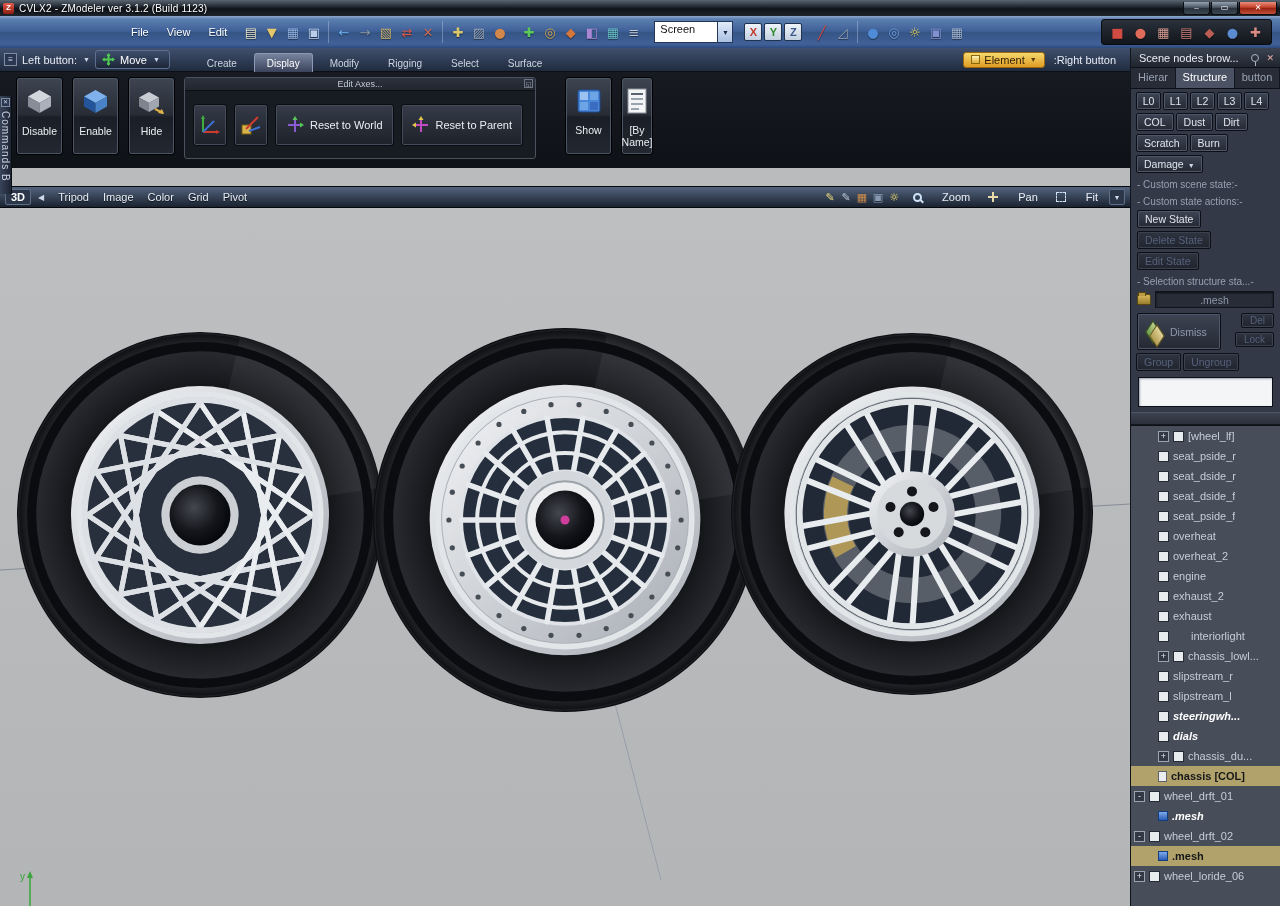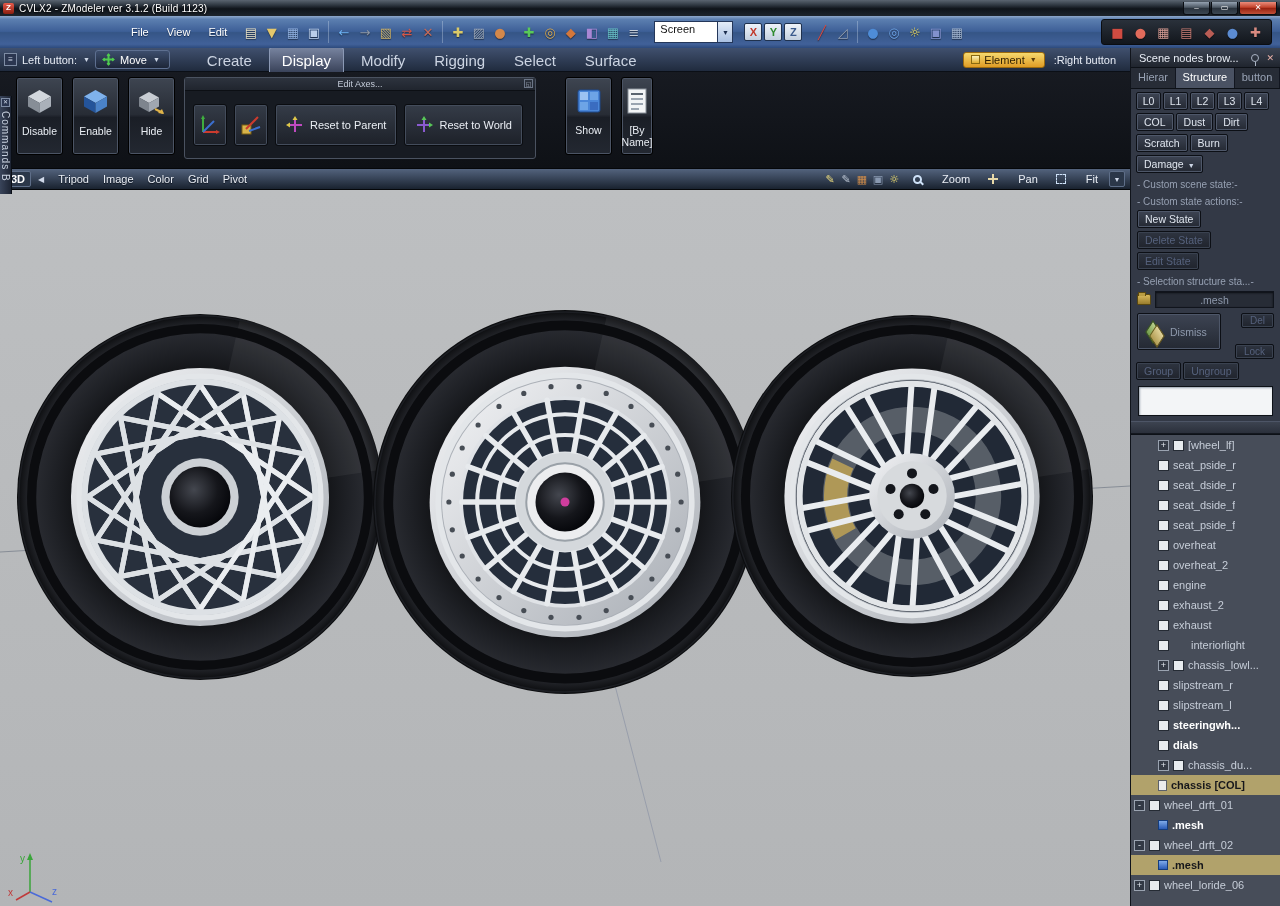--- a/index.html
+++ b/index.html
@@ -32,40 +32,40 @@
 
 .left-col{position:absolute;left:0;top:48px;width:1130px;height:858px;display:flex;flex-direction:column;z-index:5;}
 
 
 .modebar{height:24px;background:linear-gradient(#41527004,#223) ;background:linear-gradient(#40506e,#202b3e);display:flex;align-items:center;padding:0 4px;gap:5px;border-bottom:1px solid #0b0f16;}
 .grip-box{width:13px;height:13px;border:1px solid #7e8ca4;background:#2b3650;color:#d2dcec;font-size:8px;line-height:11px;text-align:center;}
 .leftbtn-label{color:#e7ecf5;font-size:11px;}
 .dd-arrow{color:#cdd6e6;font-size:7px;margin-left:1px;}
 .move-btn{display:flex;align-items:center;gap:5px;background:linear-gradient(#3d4e6d,#1d2638);border:1px solid #5d6f90;border-radius:3px;padding:2px 9px 2px 6px;color:#fff;font-size:11px;cursor:default;}
 .ribbon-tabs{display:flex;margin-left:20px;gap:5px;align-items:flex-end;height:24px;}
-.ribbon-tab{color:#ccd4e2;font-size:15px;padding:4px 12px 3px;border-radius:3px 3px 0 0;cursor:default;}
+.ribbon-tab{color:#ccd4e2;font-size:10px;padding:4px 12px 3px;border-radius:3px 3px 0 0;cursor:default;}
 .ribbon-tab.active{background:linear-gradient(#77839f,#3a435a);border:1px solid #8b99b5;border-bottom:none;color:#fff;}
 .element-pill{margin-left:auto;display:flex;align-items:center;gap:4px;background:linear-gradient(#f6d96e,#df9c25);border:1px solid #9c6a0e;border-radius:3px;padding:1px 7px;font-size:11px;color:#2c1d00;cursor:default;}
 .element-cube{width:9px;height:9px;background:linear-gradient(#fdf2b8,#e0ae30);border:1px solid #8a6a10;}
 .rightbtn-label{color:#e7ecf5;font-size:11px;margin:0 10px 0 4px;}
 
 
 .ribbon{height:96px;background:linear-gradient(#171a21,#0e1116);position:relative;padding:5px 6px 0 16px;display:flex;gap:9px;align-items:flex-start;}
 .big-btn{width:47px;height:78px;background:linear-gradient(#3e4551 0%,#272c35 48%,#1a1e26 52%,#232831 100%);border:1px solid #000;box-shadow:inset 0 0 0 1px #4b5464;border-radius:3px;display:flex;flex-direction:column;align-items:center;padding-top:10px;gap:10px;cursor:default;}
 .big-btn .lbl{color:#e9edf3;font-size:10.5px;}
 .axes-group{border:1px solid #4a5260;border-radius:3px;height:82px;width:352px;position:relative;background:#171b22;display:flex;align-items:center;gap:7px;padding:14px 6px 0 8px;}
 .axes-title-bar{position:absolute;top:0;left:0;right:0;height:13px;background:linear-gradient(#2d333e,#20252e);display:flex;align-items:center;justify-content:center;border-bottom:1px solid #0c0f14;}
 .axes-title{font-size:9px;color:#c3cbd8;}
 .axes-expand{position:absolute;right:2px;top:1px;width:9px;height:9px;border:1px solid #6c7687;color:#aeb8c8;font-size:6px;line-height:8px;text-align:center;}
 .icon-btn{width:34px;height:42px;background:linear-gradient(#343b47,#1d2129);border:1px solid #0a0c10;box-shadow:inset 0 0 0 1px #434c5b;border-radius:3px;display:flex;align-items:center;justify-content:center;cursor:default;}
 .reset-btn{display:flex;align-items:center;gap:6px;background:linear-gradient(#353c48,#1d2129);border:1px solid #0a0c10;box-shadow:inset 0 0 0 1px #434c5b;border-radius:3px;padding:0 10px;color:#e9edf3;font-size:11px;height:42px;cursor:default;}
 .show-group{display:flex;gap:9px;margin-left:20px;}
 
 
-.viewport-bar{height:22px;background:linear-gradient(#53637d,#19222f);display:flex;align-items:center;padding:0 5px;gap:4px;border-top:1px solid #05070a;border-bottom:1px solid #05070a;}
+.viewport-bar{height:22px;background:linear-gradient(#53637d,#19222f);display:flex;align-items:center;padding:0 5px;gap:4px;border-top:1px solid #05070a;border-bottom:1px solid #05070a;margin-top:18px;}
 .vp-view-box{background:#2b3749;border:1px solid #5e6e88;border-radius:2px;color:#fff;font-size:11px;font-weight:bold;padding:1px 5px;cursor:default;}
 .vp-collapse{color:#cfd8e8;font-size:8px;padding:0 3px;cursor:default;}
 .vp-menu{color:#e9edf4;font-size:11px;padding:2px 7px;text-shadow:0 1px 1px #0a111c;cursor:default;}
 .vp-right{margin-left:auto;display:flex;align-items:center;gap:4px;}
 .vp-icon{width:16px;height:16px;font-size:11px;font-family:"DejaVu Sans",sans-serif;display:flex;align-items:center;justify-content:center;cursor:default;}
 .vp-btn{display:flex;align-items:center;gap:20px;color:#eaeef5;font-size:11px;padding:1px 7px;border-radius:2px;cursor:default;}
 .zoom-glass{width:9px;height:9px;border:2px solid #cfe2f8;border-radius:50%;position:relative;}
 .zoom-glass::after{content:"";position:absolute;width:5px;height:2px;background:#cfe2f8;transform:rotate(45deg);right:-4px;bottom:-2px;}
 .pan-hand{width:10px;height:10px;position:relative;}
 .pan-hand::before,.pan-hand::after{content:"";position:absolute;background:#e8d9a8;}
@@ -102,27 +102,27 @@
 .mesh-row{display:flex;align-items:center;gap:4px;margin:4px 6px 0;}
 .folder-icon{width:14px;height:11px;background:linear-gradient(#d8b85c,#9a7e2e);border:1px solid #5a4810;border-radius:1px 2px 1px 1px;position:relative;}
 .folder-icon::before{content:"";position:absolute;left:0;top:-3px;width:6px;height:3px;background:#b99c42;border:1px solid #5a4810;border-bottom:none;}
 .mesh-field{flex:1;height:17px;background:#272c36;border:1px solid #10141c;box-shadow:inset 0 1px 2px #0a0d12;color:#8e99ac;font-size:10.5px;text-align:center;line-height:16px;}
 .dismiss-row{display:flex;margin:5px 6px 0;align-items:flex-start;}
 .dismiss-btn{width:84px;height:37px;background:linear-gradient(#3d4453,#242933);border:1px solid #0c0f15;box-shadow:inset 0 0 0 1px #4e5769;border-radius:2px;display:flex;align-items:center;gap:6px;padding:0 6px;cursor:default;}
 .layers-icon{width:20px;height:18px;position:relative;}
 .layers-icon::before{content:"";position:absolute;left:2px;top:2px;width:12px;height:12px;transform:rotate(45deg) skew(12deg,12deg);background:linear-gradient(#bcd08a,#6f9a4a);border:1px solid #3c5a20;}
 .layers-icon::after{content:"";position:absolute;left:6px;top:6px;width:12px;height:12px;transform:rotate(45deg) skew(12deg,12deg);background:linear-gradient(#e2d49a,#b09a50);border:1px solid #6a5a1c;}
 .dis-lbl{color:#8e99ac;font-size:10.5px;}
-.dl-col{margin-left:auto;display:flex;flex-direction:column;gap:16px;align-items:flex-end;}
+.dl-col{margin-left:auto;display:flex;flex-direction:column;gap:4px;align-items:flex-end;}
 .pbtn.sm{padding:1px 8px;font-size:10px;}
 .white-box{height:30px;margin:6px 7px 0;background:#f3f5f7;border:1px solid #0e1218;box-shadow:inset 1px 1px 2px #9aa2ae;}
 .panel-splitter{height:13px;margin-top:5px;background:linear-gradient(#3c4350,#2b303b);border-top:1px solid #4d5566;border-bottom:1px solid #14181f;}
 .tree{flex:1;background:#474d59;overflow:hidden;border-top:1px solid #0d1117;}
 .tree-row{height:20px;display:flex;align-items:center;gap:4px;font-size:11px;color:#c6cdd8;cursor:default;white-space:nowrap;}
-.tree-row.bright{color:#fff;font-weight:bold;}
+.tree-row.bright{color:#fff;font-weight:bold;font-style:italic;}
 .tree-row.highlight{background:#b1a26b;color:#16171b;font-weight:bold;}
 .expander{width:11px;height:11px;border:1px solid #9aa3b0;background:#323945;color:#e2e8f0;font-size:9px;line-height:9px;text-align:center;flex:none;}
 .checkbox{width:11px;height:11px;background:#e7ebee;border:1px solid #252b34;flex:none;}
 .icon-page{width:9px;height:11px;background:#ecedef;border:1px solid #5c616a;flex:none;}
 .icon-mesh{width:10px;height:10px;background:linear-gradient(#7fabe9,#2a5cb8);border:1px solid #143d7e;flex:none;}
 .tlabel{overflow:hidden;text-overflow:ellipsis;}
 </style>
 </head>
 <body>
 
@@ -294,43 +294,43 @@
         </button>
         <button class="icon-btn">
           <svg width="24" height="24">
               <rect x="3" y="12" width="9" height="9" fill="#d8b44a" stroke="#7a5e12"></rect>
               <line x1="7" y1="16" x2="19" y2="4" stroke="#cc3b2e" stroke-width="2"></line>
               <line x1="10" y1="18" x2="21" y2="14" stroke="#3b6fd0" stroke-width="2"></line>
             </svg>
         </button>
         <button class="reset-btn">
           <svg width="18" height="18">
+              <g stroke="#8a5ad0" stroke-width="2">
+                <line x1="9" y1="2" x2="9" y2="16"></line>
+                <line x1="2" y1="9" x2="16" y2="9"></line>
+              </g>
+              <g fill="#58c858">
+                <polygon points="9,0 6.5,4 11.5,4"></polygon>
+                <polygon points="18,9 14,6.5 14,11.5"></polygon>
+              </g>
+            </svg>
+          <span>Reset to World</span>
+        </button>
+        <button class="reset-btn">
+          <svg width="18" height="18">
               <g stroke="#c04ac0" stroke-width="2">
                 <line x1="9" y1="2" x2="9" y2="16"></line>
                 <line x1="2" y1="9" x2="16" y2="9"></line>
               </g>
               <g fill="#e0c84a">
                 <polygon points="9,0 6.5,4 11.5,4"></polygon>
                 <polygon points="0,9 4,6.5 4,11.5"></polygon>
               </g>
             </svg>
           <span>Reset to Parent</span>
-        </button>
-        <button class="reset-btn">
-          <svg width="18" height="18">
-              <g stroke="#8a5ad0" stroke-width="2">
-                <line x1="9" y1="2" x2="9" y2="16"></line>
-                <line x1="2" y1="9" x2="16" y2="9"></line>
-              </g>
-              <g fill="#58c858">
-                <polygon points="9,0 6.5,4 11.5,4"></polygon>
-                <polygon points="18,9 14,6.5 14,11.5"></polygon>
-              </g>
-            </svg>
-          <span>Reset to World</span>
         </button>
       </div>
 
       <div class="show-group">
         <button class="big-btn">
           <svg width="26" height="26">
               <rect x="2" y="2" width="22" height="22" rx="2" fill="#4a86d8" stroke="#1e4a8e"></rect>
               <rect x="4" y="4" width="8" height="8" fill="#9cc2f2"></rect>
               <rect x="14" y="4" width="8" height="8" fill="#6da4e6"></rect>
               <rect x="4" y="14" width="8" height="8" fill="#6da4e6"></rect>

